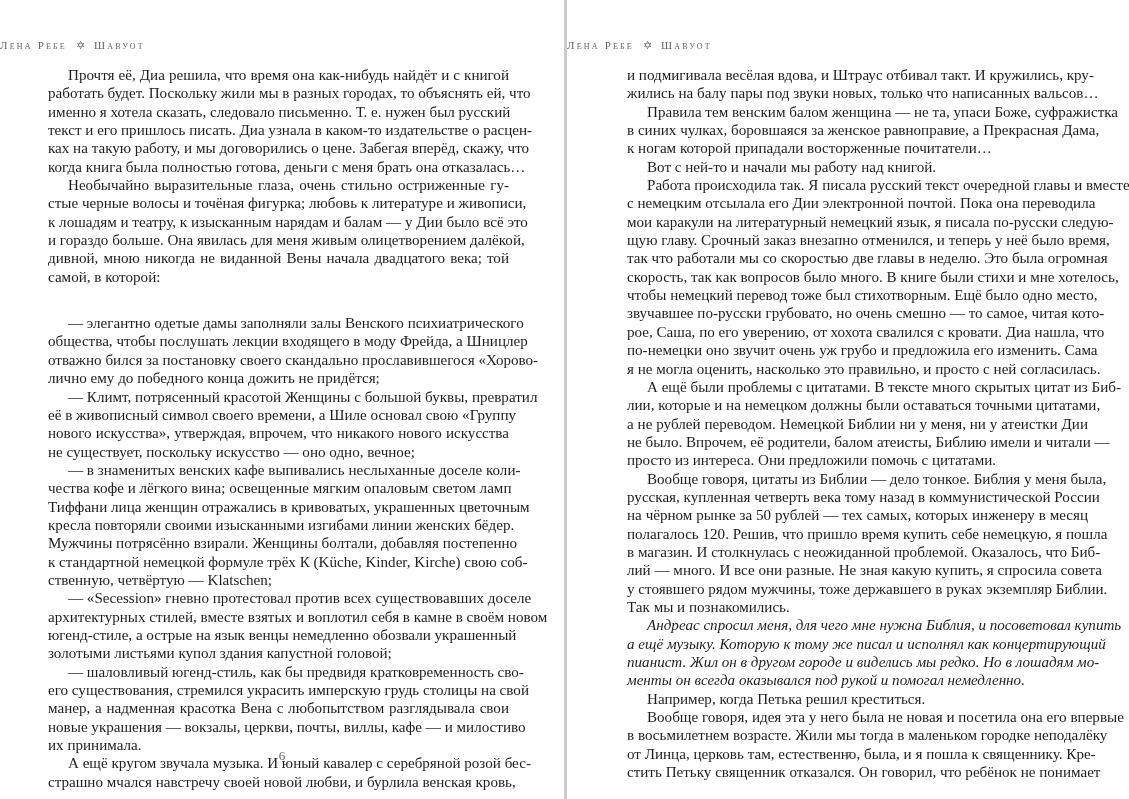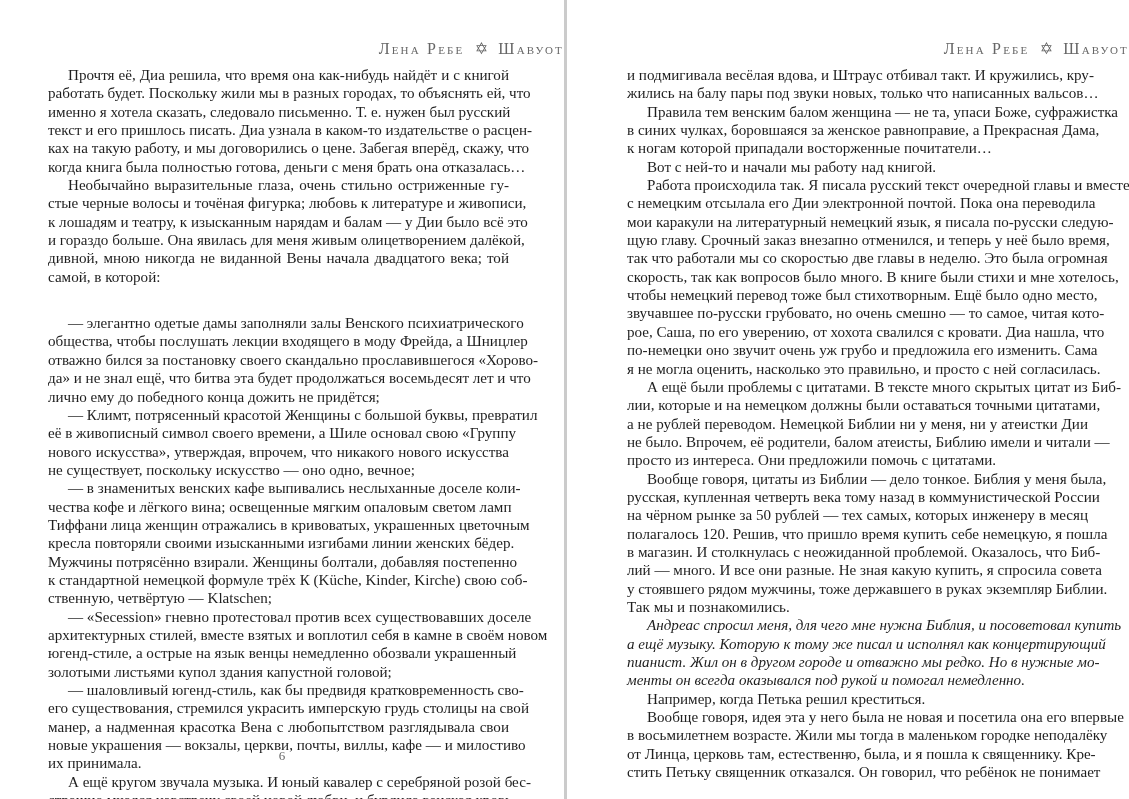--- a/index.html
+++ b/index.html
@@ -13,21 +13,21 @@
     position: absolute; top: 0; height: 799px; width: 564px;
   }
   .page.left { left: 0; }
   .page.right { left: 567px; width: 562px; }
   .divider {
     position: absolute; left: 564px; top: 0; width: 3px; height: 799px;
     background: #cbcbcb;
   }
   .running-head {
     position: absolute; top: 39px; left: 0; width: 100%;
-    text-align: right; font-size: 16px; letter-spacing: 2.2px;
+    text-align: left; font-size: 11px; letter-spacing: 2.2px;
     color: #666; font-variant: small-caps;
   }
   .running-head .sep { display: inline-block; margin: 0 4px; color: #666; letter-spacing: 0; }
   .text {
     position: absolute; top: 66px;
     font-size: 15.1px; line-height: 18.35px;
     text-align: justify; hyphens: manual;
   }
   .left .text { left: 48px; width: 461px; }
   .right .text { left: 60px; width: 461px; }
@@ -63,21 +63,20 @@
         <span class="line">стые черные волосы и точёная фигурка; любовь к литературе и живописи,</span>
         <span class="line">к лошадям и театру, к изысканным нарядам и балам — у Дии было всё это</span>
         <span class="line">и гораздо больше. Она явилась для меня живым олицетворением далёкой,</span>
         <span class="line">дивной, мною никогда не виданной Вены начала двадцатого века; той</span>
         <span class="line last">самой, в которой:</span>
       </p>
       <p style="text-indent: 0px; margin-top: 28px;">
         <span class="line" style="padding-left: 20px;">— элегантно одетые дамы заполняли залы Венского психиатрического</span>
         <span class="line">общества, чтобы послушать лекции входящего в моду Фрейда, а Шницлер</span>
         <span class="line">отважно бился за постановку своего скандально прославившегося «Хорово-</span>
-        <span class="line">да» и не знал ещё, что битва эта будет продолжаться восемьдесят лет и что</span>
         <span class="line last">лично ему до победного конца дожить не придётся;</span>
       </p>
       <p style="text-indent: 0px;">
         <span class="line" style="padding-left: 20px;">— Климт, потрясенный красотой Женщины с большой буквы, превратил</span>
         <span class="line">её в живописный символ своего времени, а Шиле основал свою «Группу</span>
         <span class="line">нового искусства», утверждая, впрочем, что никакого нового искусства</span>
         <span class="line last">не существует, поскольку искусство — оно одно, вечное;</span>
       </p>
       <p style="text-indent: 0px;">
         <span class="line" style="padding-left: 20px;">— в знаменитых венских кафе выпивались неслыханные доселе коли-</span>
@@ -156,21 +155,21 @@
         <span class="line">на чёрном рынке за 50 рублей — тех самых, которых инженеру в месяц</span>
         <span class="line">полагалось 120. Решив, что пришло время купить себе немецкую, я пошла</span>
         <span class="line">в магазин. И столкнулась с неожиданной проблемой. Оказалось, что Биб-</span>
         <span class="line">лий — много. И все они разные. Не зная какую купить, я спросила совета</span>
         <span class="line">у стоявшего рядом мужчины, тоже державшего в руках экземпляр Библии.</span>
         <span class="line last">Так мы и познакомились.</span>
       </p>
       <p style="text-indent: 0px; font-style: italic;">
         <span class="line" style="padding-left: 20px;">Андреас спросил меня, для чего мне нужна Библия, и посоветовал купить</span>
         <span class="line">а ещё музыку. Которую к тому же писал и исполнял как концертирующий</span>
-        <span class="line">пианист. Жил он в другом городе и отважно мы редко. Но в нужные мо-</span>
+        <span class="line">пианист. Жил он в другом городе и виделись мы редко. Но в лошадям мо-</span>
         <span class="line last">менты он всегда оказывался под рукой и помогал немедленно.</span>
       </p>
       <p style="text-indent: 0px;">
         <span class="line last" style="padding-left: 20px;">Например, когда Петька решил креститься.</span>
       </p>
       <p style="text-indent: 0px;">
         <span class="line" style="padding-left: 20px;">Вообще говоря, идея эта у него была не новая и посетила она его впервые</span>
         <span class="line">в восьмилетнем возрасте. Жили мы тогда в маленьком городке неподалёку</span>
         <span class="line">от Линца, церковь там, естественно, была, и я пошла к священнику. Кре-</span>
         <span class="line">стить Петьку священник отказался. Он говорил, что ребёнок не понимает</span>

